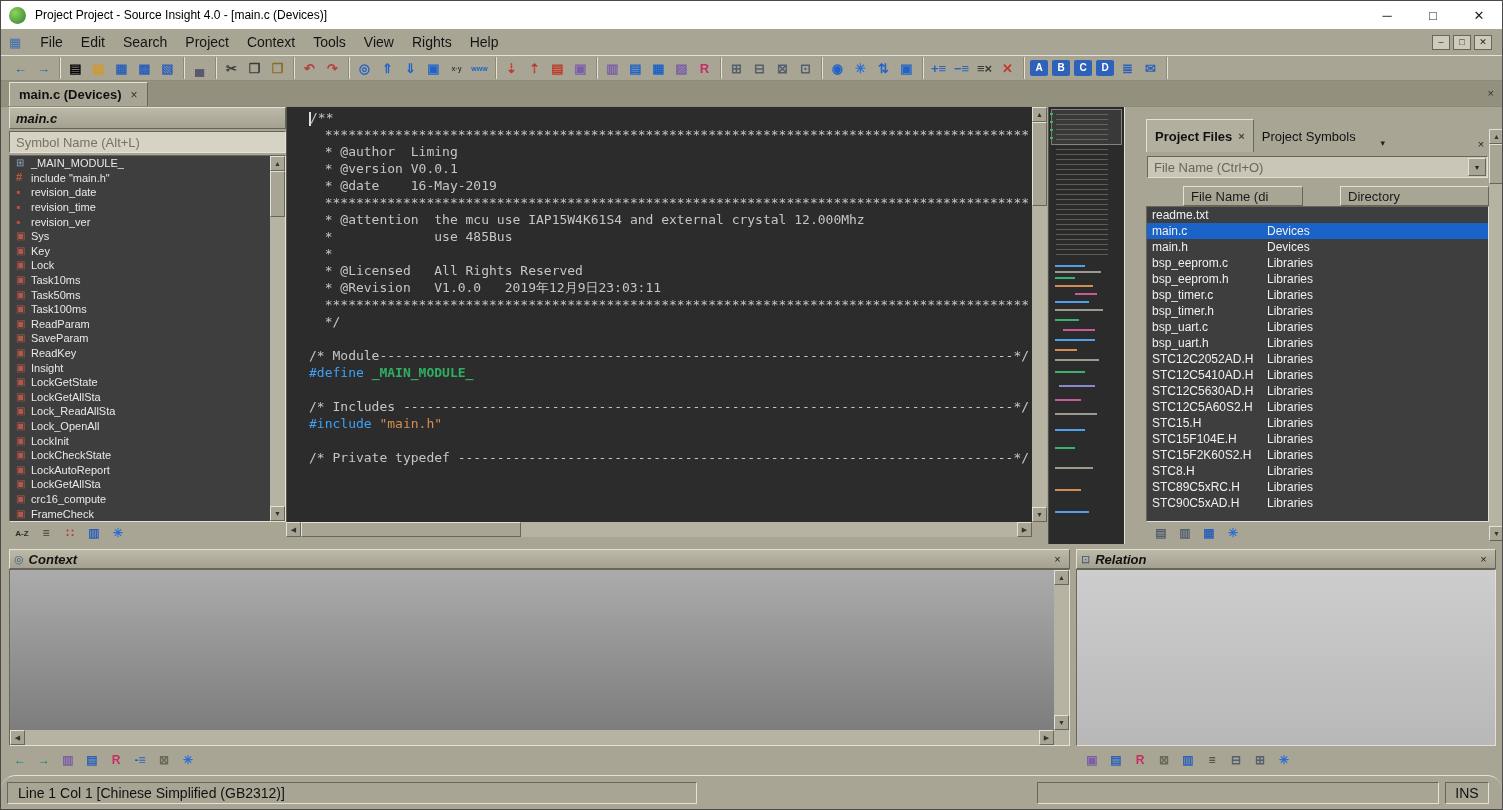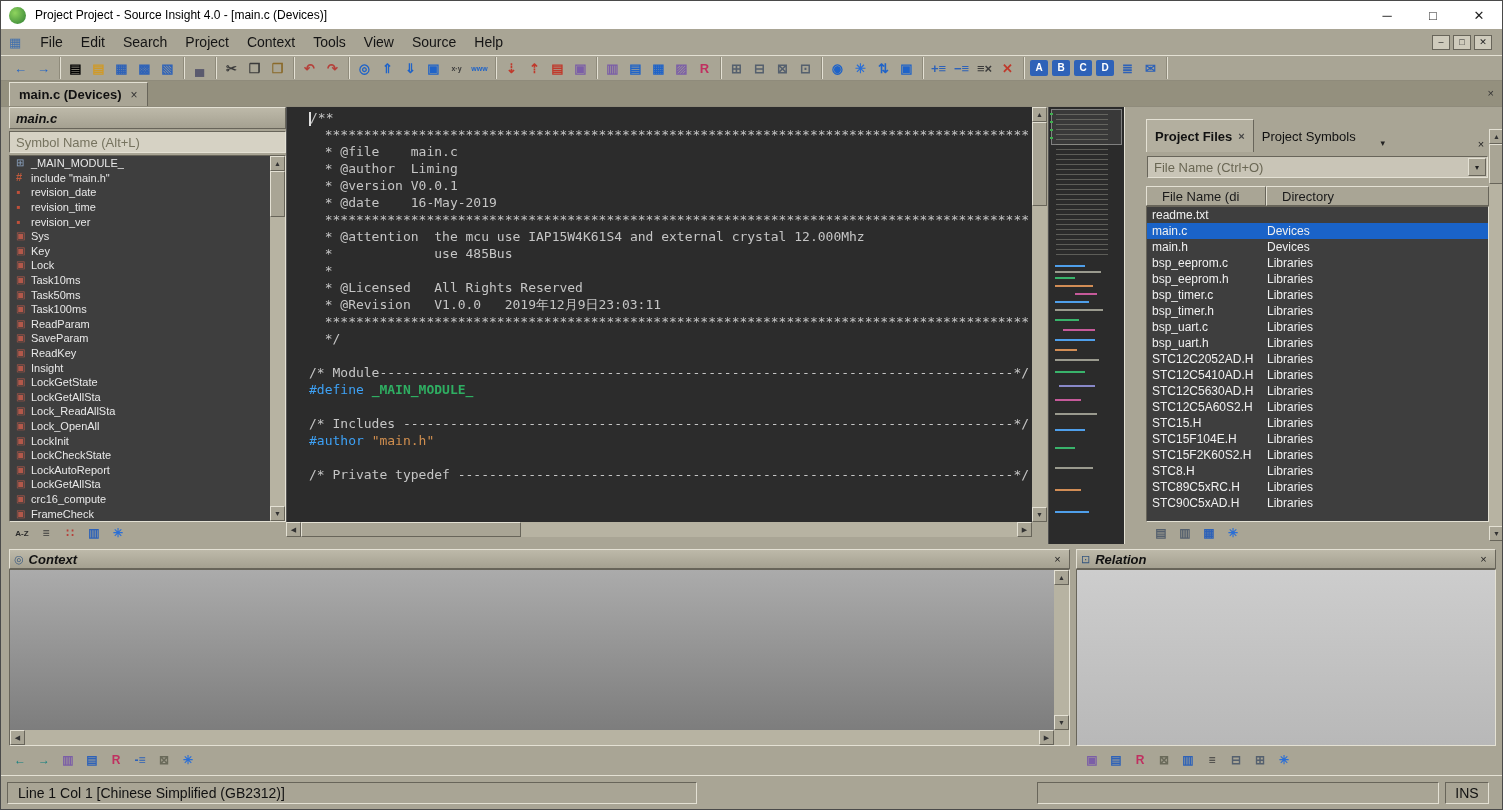--- a/index.html
+++ b/index.html
@@ -94,21 +94,21 @@
   .rp-spacer{height:22px;flex:none;}
   .rp-tabs{height:23px;display:flex;align-items:flex-end;flex:none;}
   .rp-tab{height:22px;display:flex;align-items:center;padding:16px 8px;font-size:13px;color:#111;}
   .rp-tab.active{background:#b3af9f;border:1px solid var(--chrome-dd);border-bottom:none;border-top-color:var(--chrome-ll);border-left-color:var(--chrome-ll);font-weight:bold;}
   .rp-tab-close{margin-left:6px;font-size:11px;color:#444;}
   .rp-chevron{width:18px;height:18px;display:flex;align-items:center;justify-content:center;font-size:9px;color:#222;margin-left:4px;}
   .rp-x{margin-left:auto;width:16px;height:16px;display:flex;align-items:center;justify-content:center;font-size:11px;color:#222;}
   .rp-combo{height:22px;margin:4px 1px;background:#c9c5b7;display:flex;align-items:center;padding-left:6px;color:#6a6754;font-size:13px;flex:none;position:relative;}
   .rp-combo-arrow{position:absolute;right:1px;top:1px;bottom:1px;width:18px;background:var(--chrome);border:1px solid;border-color:var(--chrome-ll) var(--chrome-dd) var(--chrome-dd) var(--chrome-ll);display:flex;align-items:center;justify-content:center;font-size:8px;color:#222;}
   .rp-cols{height:20px;display:flex;margin-top:4px;flex:none;}
-  .rp-col{background:var(--chrome);border:1px solid;border-color:var(--chrome-ll) var(--chrome-dd) var(--chrome-dd) var(--chrome-ll);font-size:13px;color:#1a1a1a;display:flex;align-items:center;padding-left:15px;}
+  .rp-col{background:var(--chrome);border:1px solid;border-color:var(--chrome-ll) var(--chrome-dd) var(--chrome-dd) var(--chrome-ll);font-size:13px;color:#1a1a1a;display:flex;align-items:center;padding-left:7px;margin-left:37px;}
   .rp-col.c1{width:120px;flex:none;}
   .rp-col.c2{flex:1;}
   .rp-list{flex:1;background:var(--dark-list);overflow:hidden;}
   .file-row{height:16px;display:flex;align-items:center;font-size:12px;color:#f0f0f0;white-space:nowrap;}
   .file-row.selected{background:var(--sel);}
   .fr-file{width:120px;padding-left:5px;flex:none;overflow:hidden;}
   .fr-dir{flex:1;}
   .rp-toolbar{position:absolute;left:1145px;top:521px;width:343px;height:22px;display:flex;align-items:center;gap:2px;padding:0 4px;}
   .right-scroll{left:1488px;top:128px;height:412px;}
 
@@ -124,21 +124,21 @@
   .ctx-hs{left:0;bottom:0;right:15px;}
   .ctx-corner{position:absolute;right:0;bottom:0;width:15px;height:15px;background:#b7b3a2;}
   .rel-view{position:absolute;inset:0;background:linear-gradient(180deg,#cdcdcd,#b8b8b8);}
 
   .context-panel{left:8px;top:548px;width:1061px;height:197px;}
   .relation-panel{left:1075px;top:548px;width:420px;height:197px;}
   .ctx-toolbar{position:absolute;left:8px;top:748px;height:22px;display:flex;align-items:center;gap:2px;}
   .rel-toolbar{position:absolute;left:1080px;top:748px;height:22px;display:flex;align-items:center;gap:2px;}
 
   
-  .statusbar{position:absolute;left:0;top:774px;right:0;height:36px;background:var(--chrome);border-top:1px solid var(--chrome-ll);}
+  .statusbar{position:absolute;left:0;top:774px;right:0;height:36px;background:var(--chrome);border-top:1px solid var(--chrome-ll);border-radius:15px;}
   .st-box{position:absolute;top:6px;height:22px;border:1px solid;border-color:var(--chrome-dd) var(--chrome-ll) var(--chrome-ll) var(--chrome-dd);font-size:14px;color:#111;display:flex;align-items:center;padding-left:10px;}
   .st-left{left:6px;width:690px;}
   .st-mid{left:1036px;width:402px;}
   .st-ins{left:1444px;width:44px;justify-content:center;padding-left:0;}
 </style>
 </head>
 <body>
 
 <div class="app">
 
@@ -162,21 +162,21 @@
     <span class="mdoc-icon">▦</span>
     <div style="display:flex">
 
     <span class="menu-item">File</span>
         <span class="menu-item">Edit</span>
         <span class="menu-item">Search</span>
         <span class="menu-item">Project</span>
         <span class="menu-item">Context</span>
         <span class="menu-item">Tools</span>
         <span class="menu-item">View</span>
-        <span class="menu-item">Source</span>
+        <span class="menu-item">Rights</span>
         <span class="menu-item">Help</span>
       </div>
     <div class="mdi">
         <span class="mdi-btn"><span class="g">–</span></span>
         <span class="mdi-btn"><span class="g">□</span></span>
         <span class="mdi-btn"><span class="g">✕</span></span>
       </div>
   </div>
 
   <div class="toolbar">
@@ -506,38 +506,37 @@
       </span>
       <span class="mini-btn">
         <span class="g" style="color: rgb(43, 111, 214);">✳</span>
       </span>
     </div>
 
   <div class="editor">
     <div class="code">
         <div class="code-line"><span class="caret"></span><span class="cm">/**</span></div>
         <div class="code-line"><span class="cm">  ******************************************************************************************</span></div>
-        <div class="code-line"><span class="cm">  * @file    main.c</span></div>
         <div class="code-line"><span class="cm">  * @author  Liming</span></div>
         <div class="code-line"><span class="cm">  * @version V0.0.1</span></div>
         <div class="code-line"><span class="cm">  * @date    16-May-2019</span></div>
         <div class="code-line"><span class="cm">  ******************************************************************************************</span></div>
         <div class="code-line"><span class="cm">  * @attention  the mcu use IAP15W4K61S4 and external crystal 12.000Mhz</span></div>
         <div class="code-line"><span class="cm">  *             use 485Bus</span></div>
         <div class="code-line"><span class="cm">  *</span></div>
         <div class="code-line"><span class="cm">  * @Licensed   All Rights Reserved</span></div>
         <div class="code-line"><span class="cm">  * @Revision   V1.0.0   2019年12月9日23:03:11</span></div>
         <div class="code-line"><span class="cm">  ******************************************************************************************</span></div>
         <div class="code-line"><span class="cm">  */</span></div>
         <div class="code-line"></div>
         <div class="code-line"><span class="cm">/* Module---------------------------------------------------------------------------------*/</span></div>
         <div class="code-line"><span class="kw">#define </span><span class="mac">_MAIN_MODULE_</span></div>
         <div class="code-line"></div>
         <div class="code-line"><span class="cm">/* Includes ------------------------------------------------------------------------------*/</span></div>
-        <div class="code-line"><span class="kw">#author </span><span class="str">"main.h"</span></div>
+        <div class="code-line"><span class="kw">#include </span><span class="str">"main.h"</span></div>
         <div class="code-line"></div>
         <div class="code-line"><span class="cm">/* Private typedef -----------------------------------------------------------------------*/</span></div>
       </div>
   </div>
   <div class="sb sb-v ed-vscroll">
     <span class="sb-btn">▲</span>
     <span class="sb-thumb" style="height:84px"></span>
     <span class="sb-fill"></span>
     <span class="sb-btn">▼</span>
   </div>

